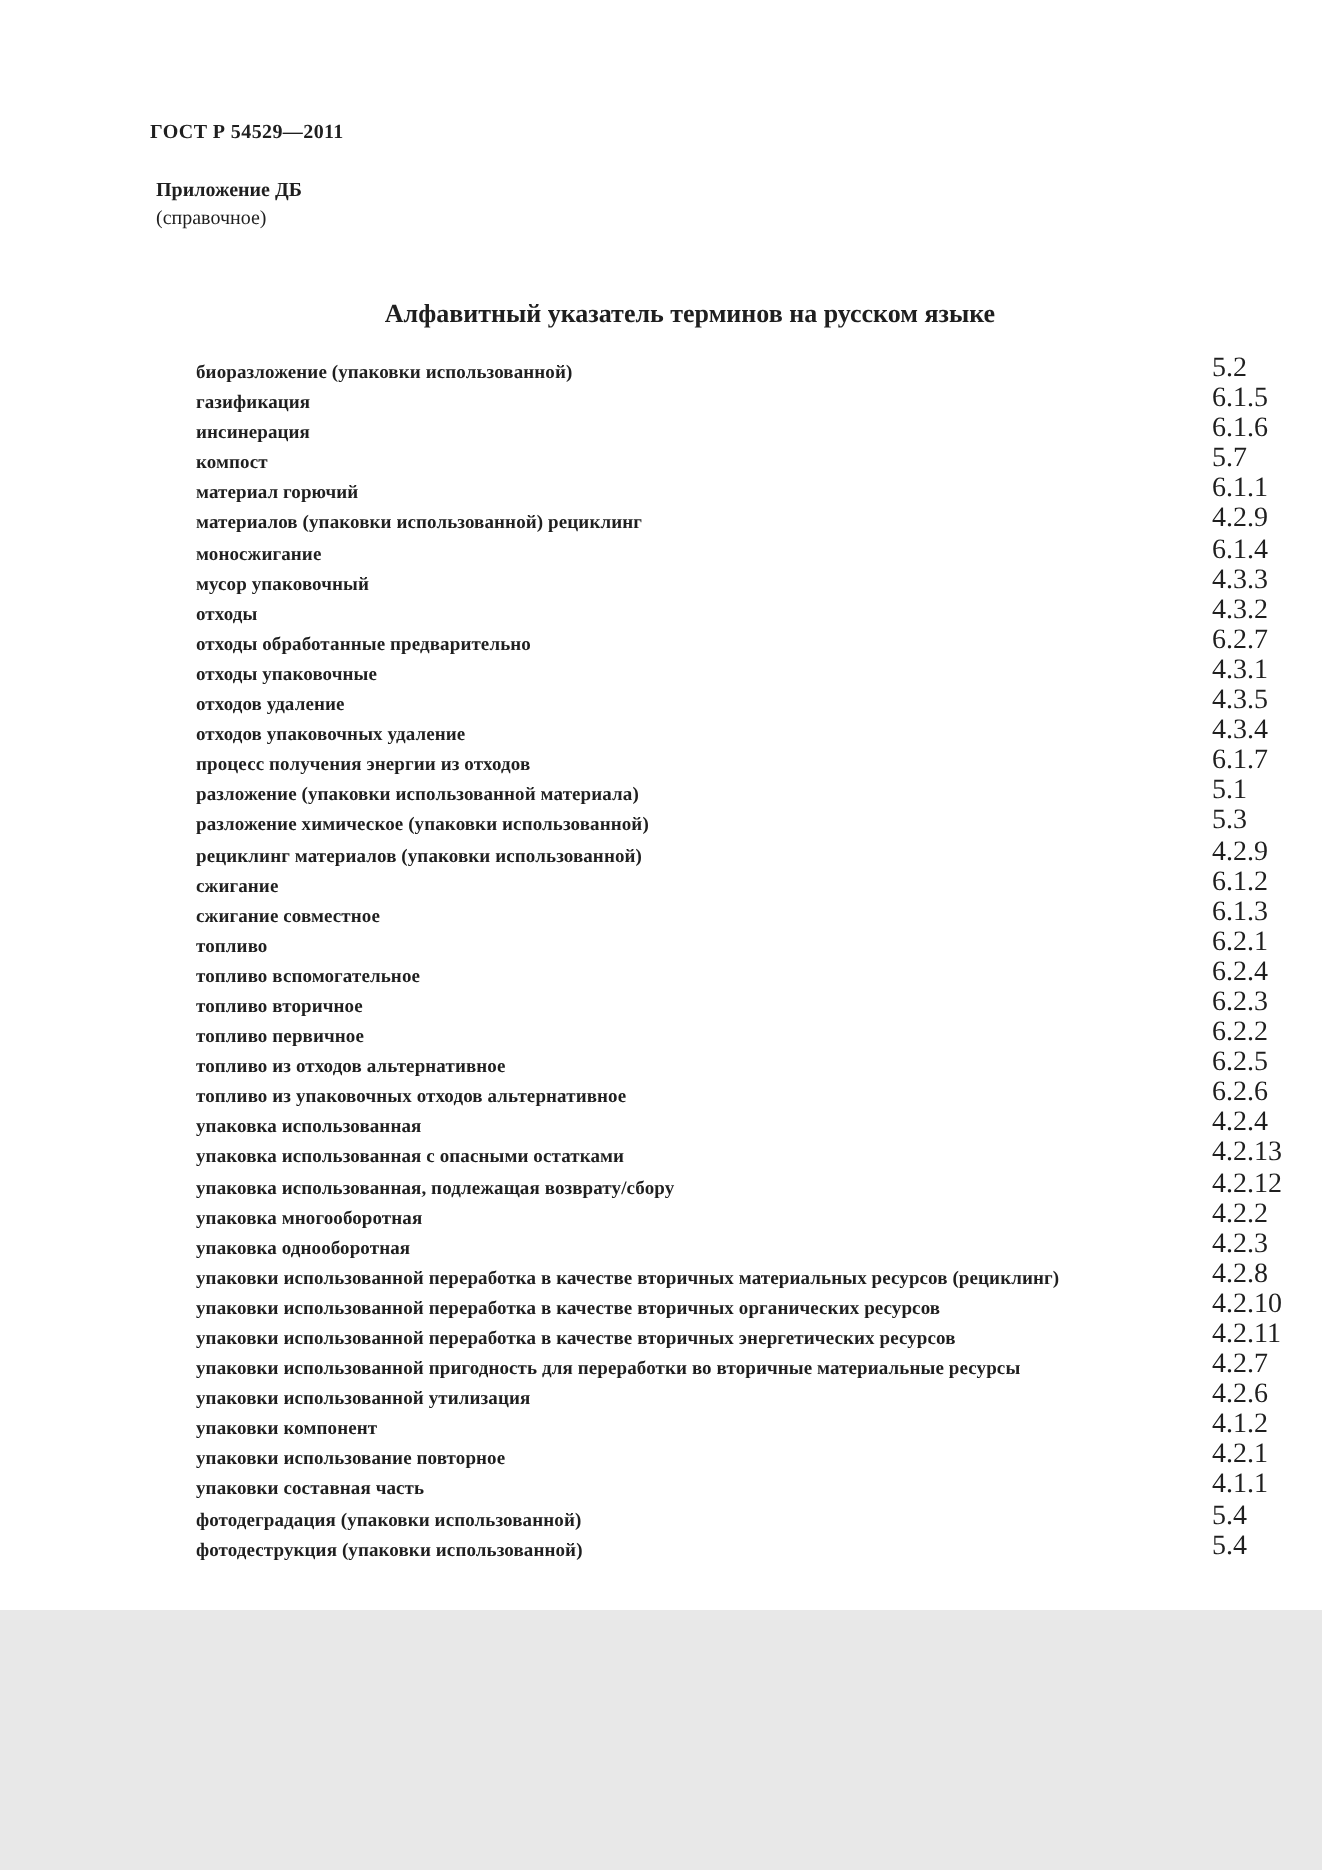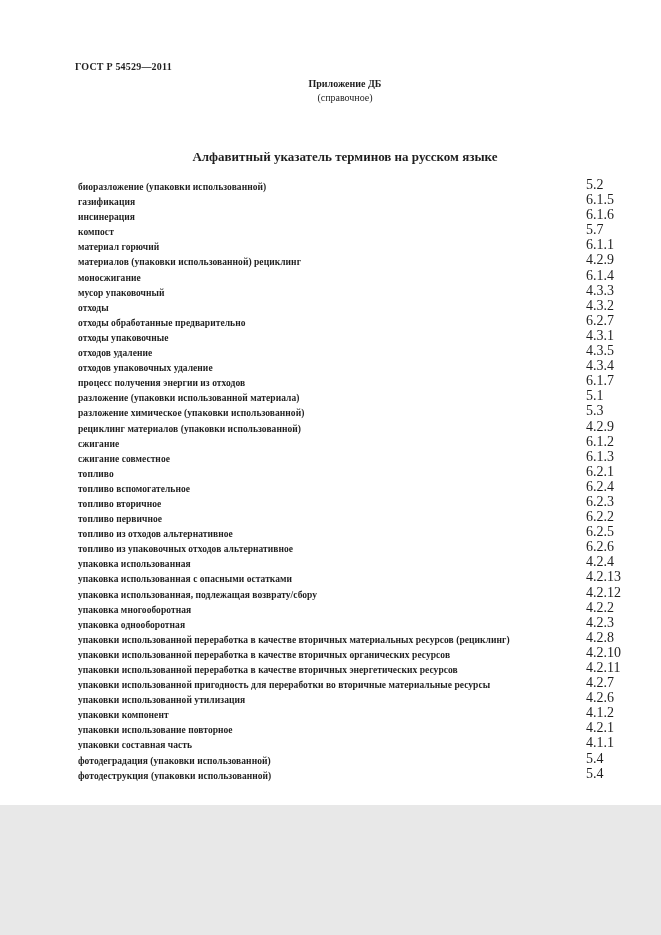--- a/index.html
+++ b/index.html
@@ -20,24 +20,23 @@
   .doc-header {
     position: absolute;
     top: 61px;
     left: 75px;
     font-size: 10px;
     font-weight: bold;
     letter-spacing: 0.2px;
   }
   .annex-block {
     position: absolute;
-    top: 77px;
+    top: 89px;
     left: 78px;
     width: 534px;
-    text-align: center;
     line-height: 14px;
   }
   .annex-label {
     font-size: 10px;
     font-weight: bold;
   }
   .annex-type {
     font-size: 10px;
     font-weight: normal;
   }
@@ -54,20 +53,21 @@
     position: absolute;
     top: 177px;
     left: 78px;
     width: 534px;
   }
   .index-row {
     position: relative;
     height: 15.1px;
     line-height: 15.1px;
     white-space: nowrap;
+    margin-left: 20px;
   }
   .index-term {
     font-size: 9.5px;
     font-weight: bold;
     letter-spacing: 0.05px;
   }
   .index-ref {
     position: absolute;
     left: 508px;
     top: 0;

